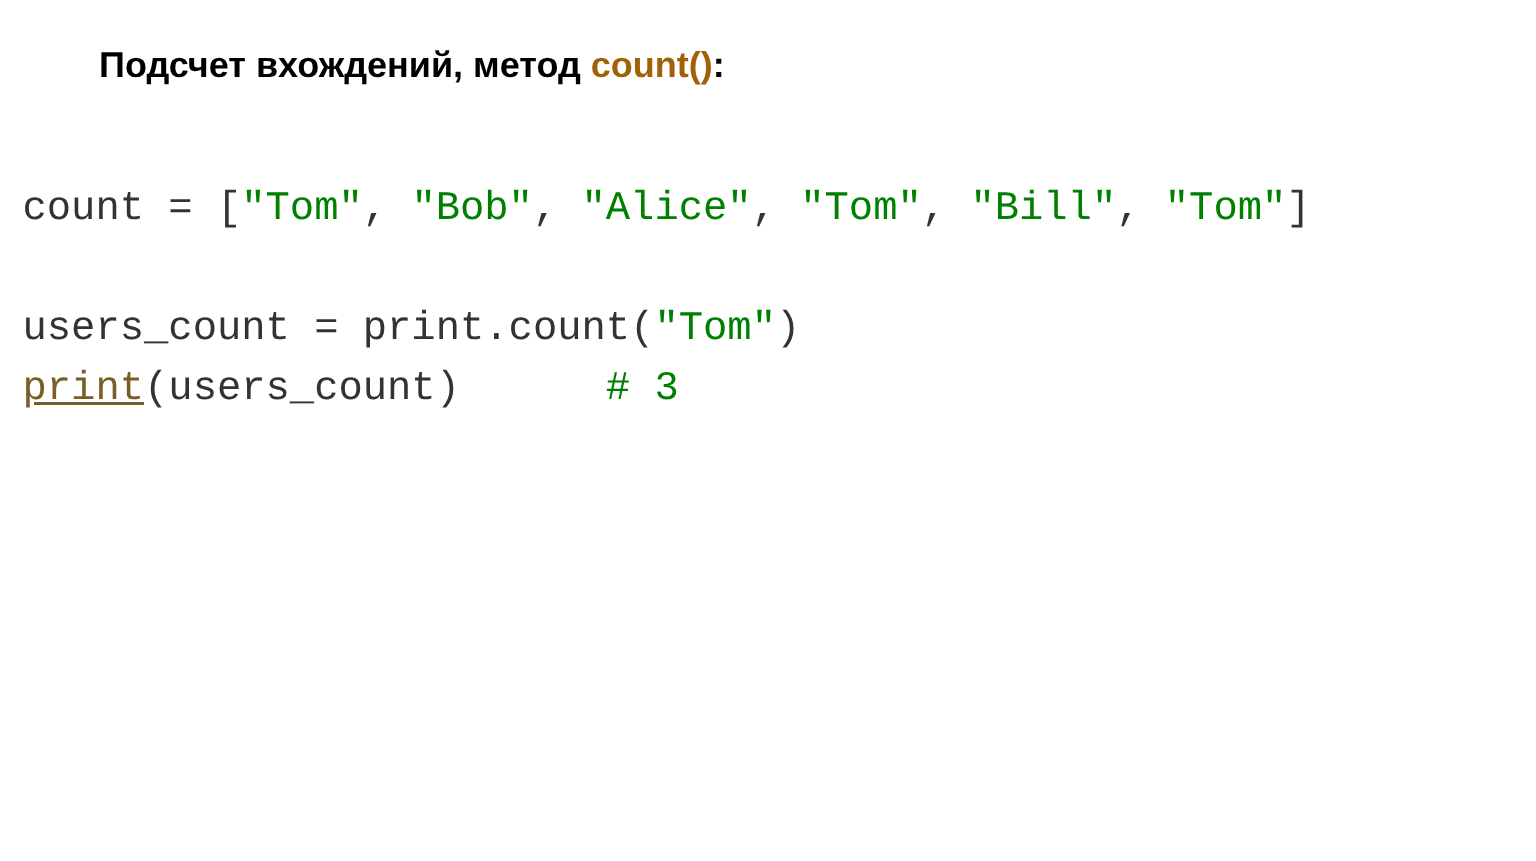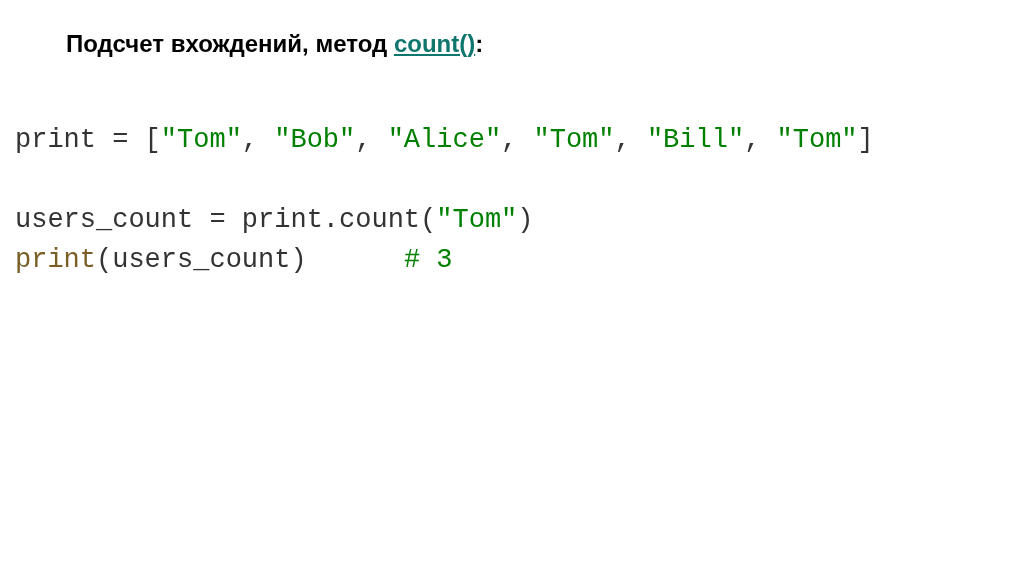--- a/index.html
+++ b/index.html
@@ -20,44 +20,43 @@
   .heading {
     position: absolute;
     top: 30px;
     left: 66px;
     font-weight: bold;
     font-size: 24px;
     color: #000000;
     white-space: nowrap;
   }
   .heading .method {
-    color: #0f766e;
-    text-decoration: underline;
+    color: #a16207;
   }
   .code-block {
     position: absolute;
     top: 120px;
     left: 15px;
     font-family: Consolas, "Courier New", monospace;
     font-size: 27px;
     line-height: 40px;
     color: #333333;
     white-space: pre;
   }
   .str  { color: #008000; }
-  .fn   { color: #795e26; }
+  .fn   { color: #795e26; text-decoration: underline; }
   .cmt  { color: #008000; }
 </style>
 </head>
 <body>
 
 <div class="slide">
 
   <div class="heading">
     <span>Подсчет вхождений, метод </span><span class="method">count()</span><span>:</span>
   </div>
 
-  <div class="code-block"><span><span>print = [</span><span class="str">"Tom"</span><span>, </span><span class="str">"Bob"</span><span>, </span><span class="str">"Alice"</span><span>, </span><span class="str">"Tom"</span><span>, </span><span class="str">"Bill"</span><span>, </span><span class="str">"Tom"</span><span>]</span></span>
+  <div class="code-block"><span><span>count = [</span><span class="str">"Tom"</span><span>, </span><span class="str">"Bob"</span><span>, </span><span class="str">"Alice"</span><span>, </span><span class="str">"Tom"</span><span>, </span><span class="str">"Bill"</span><span>, </span><span class="str">"Tom"</span><span>]</span></span>
 <span></span>
 <span><span>users_count = print.count(</span><span class="str">"Tom"</span><span>)</span></span>
 <span><span class="fn">print</span><span>(users_count)      </span><span class="cmt"># 3</span></span></div>
 
 </div>
 
 </body></html>

